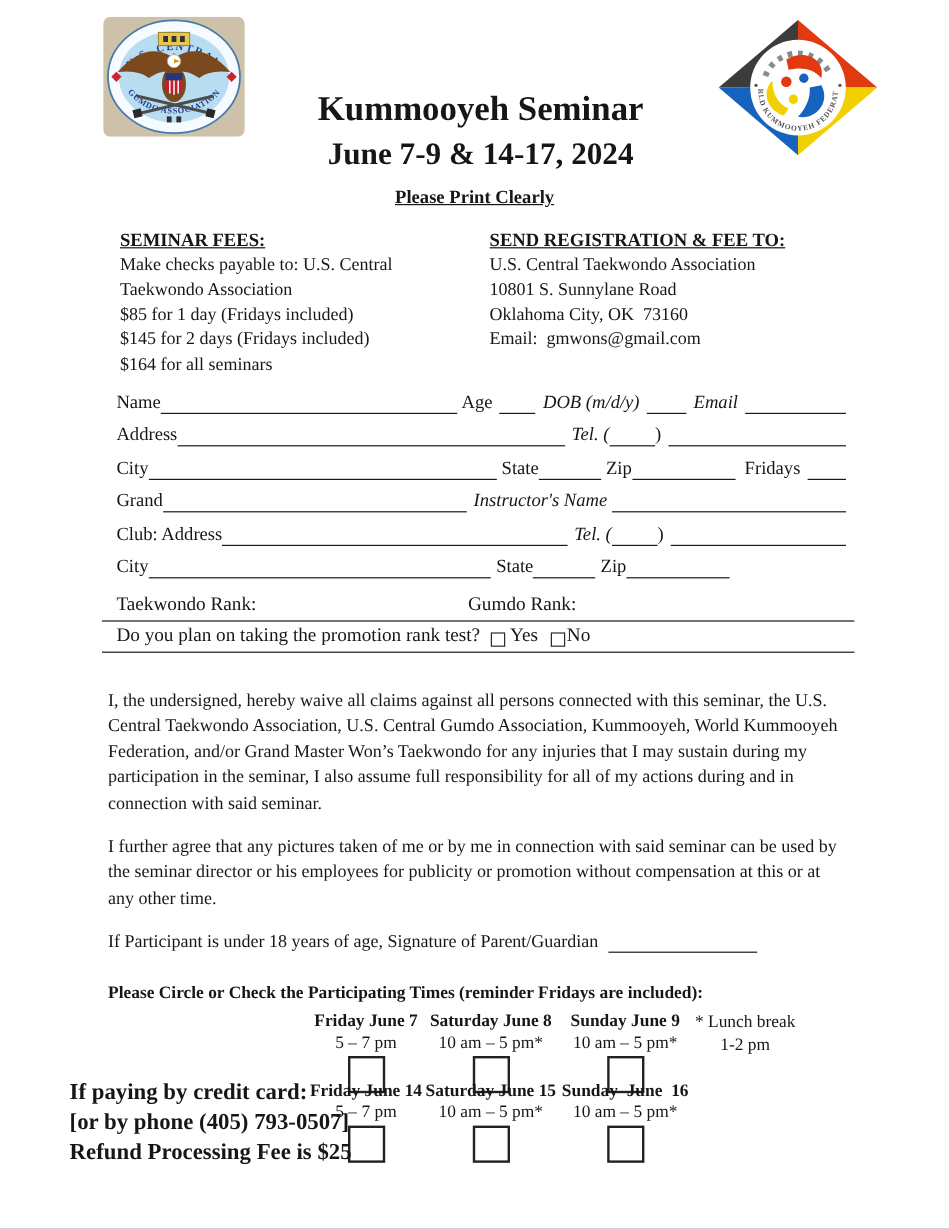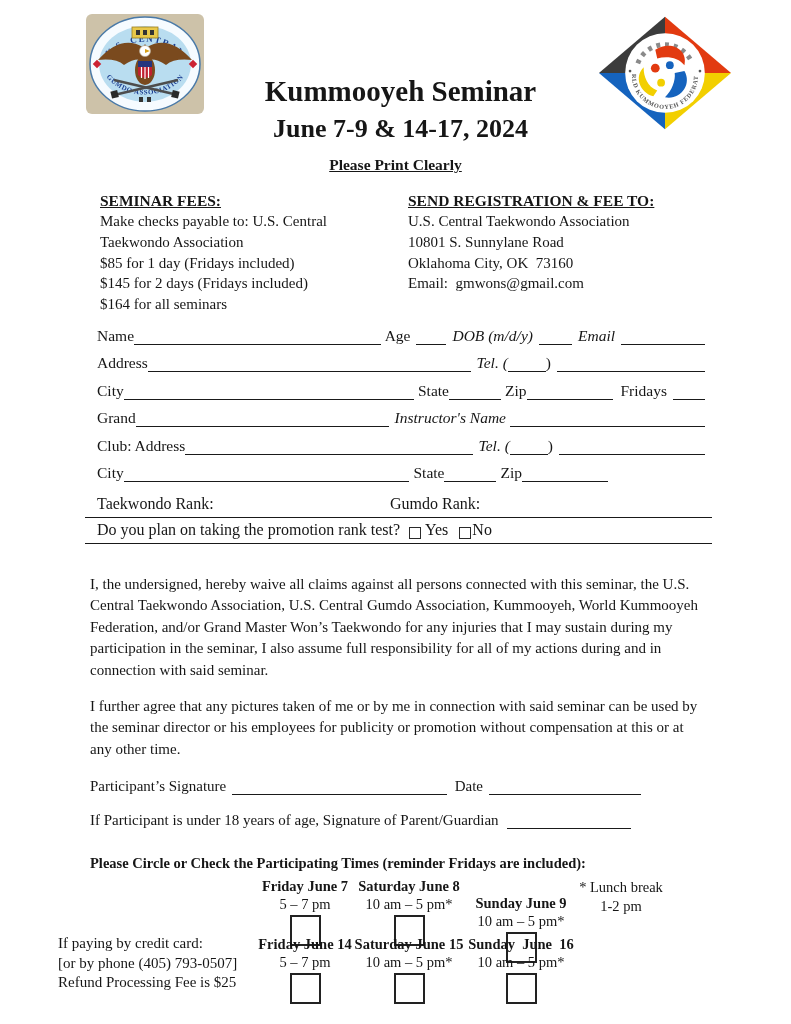--- a/index.html
+++ b/index.html
@@ -41,21 +41,21 @@
   .sig-row{display:flex;align-items:flex-end;margin:16px 150px 0 90px;font-size:15px;height:19px;}
   .minor-row{display:flex;align-items:flex-end;margin:15px 160px 0 90px;font-size:15px;height:19px;}
   
   .sched-heading{margin:26px 60px 0 90px;font-size:14.5px;font-weight:bold;}
   .sched{position:relative;height:152px;margin-top:6px;}
   .cell{position:absolute;width:122px;text-align:center;font-size:14.5px;line-height:1.15;}
   .cell .day{font-weight:bold;white-space:pre-wrap;}
   .cell .time{margin-top:1px;}
   .box{width:27px;height:27px;border:2px solid #222;margin:2px auto 0 auto;background:#fff;}
   .lunch-note{position:absolute;left:566px;top:0;width:110px;text-align:center;font-size:14.5px;line-height:1.3;}
-  .pay-note{position:absolute;left:58px;top:56px;font-size:15px;line-height:1.3;}
+  .pay-note{position:absolute;left:58px;top:56px;font-size:19px;line-height:1.3;font-weight:bold;}
 </style>
 </head>
 <body>
 
 <div class="page">
 
   <div class="header">
 
     <svg width="118" height="100" viewBox="0 0 118 100">
       <rect x="0" y="0" width="118" height="100" rx="6" fill="#cdc2a9"></rect>
@@ -209,44 +209,38 @@
       <span class="sq" style="margin-left:11px"></span>
       <span style="margin-left:1px">No</span>
     </div>
   </div>
 
   <div class="waiver">
     <p>I, the undersigned, hereby waive all claims against all persons connected with this seminar, the U.S. Central Taekwondo Association, U.S. Central Gumdo Association, Kummooyeh, World Kummooyeh Federation, and/or Grand Master Won’s Taekwondo for any injuries that I may sustain during my participation in the seminar, I also assume full responsibility for all of my actions during and in connection with said seminar.</p>
     <p>I further agree that any pictures taken of me or by me in connection with said seminar can be used by the seminar director or his employees for publicity or promotion without compensation at this or at any other time.</p>
   </div>
 
-  <div class="sig-row">
-    <span class="lbl">Participant’s Signature</span>
-    <span class="ln grow ml6"></span>
-    <span class="lbl ml8">Date</span>
-    <span class="ln ml6" style="width:152px"></span>
-  </div>
   <div class="minor-row">
     <span class="lbl">If Participant is under 18 years of age, Signature of Parent/Guardian</span>
     <span class="ln ml8" style="width:185px"></span>
   </div>
 
   <div class="sched-heading">Please Circle or Check the Participating Times (reminder Fridays are included):</div>
   <div class="sched">
     <div class="cell" style="left:244px;top:0">
       <div class="day">Friday June 7</div>
       <div class="time">5 – 7 pm</div>
       <div class="box"></div>
     </div>
     <div class="cell" style="left:348px;top:0">
       <div class="day">Saturday June 8</div>
       <div class="time">10 am – 5 pm*</div>
       <div class="box"></div>
     </div>
-    <div class="cell" style="left:460px;top:17px">
+    <div class="cell" style="left:460px;top:0">
       <div class="day">Sunday June 9</div>
       <div class="time">10 am – 5 pm*</div>
       <div class="box"></div>
     </div>
     <div class="lunch-note">
       <div>* Lunch break</div>
       <div>1-2 pm</div>
     </div>
     <div class="cell" style="left:244px;top:58px">
       <div class="day">Friday June 14</div>

